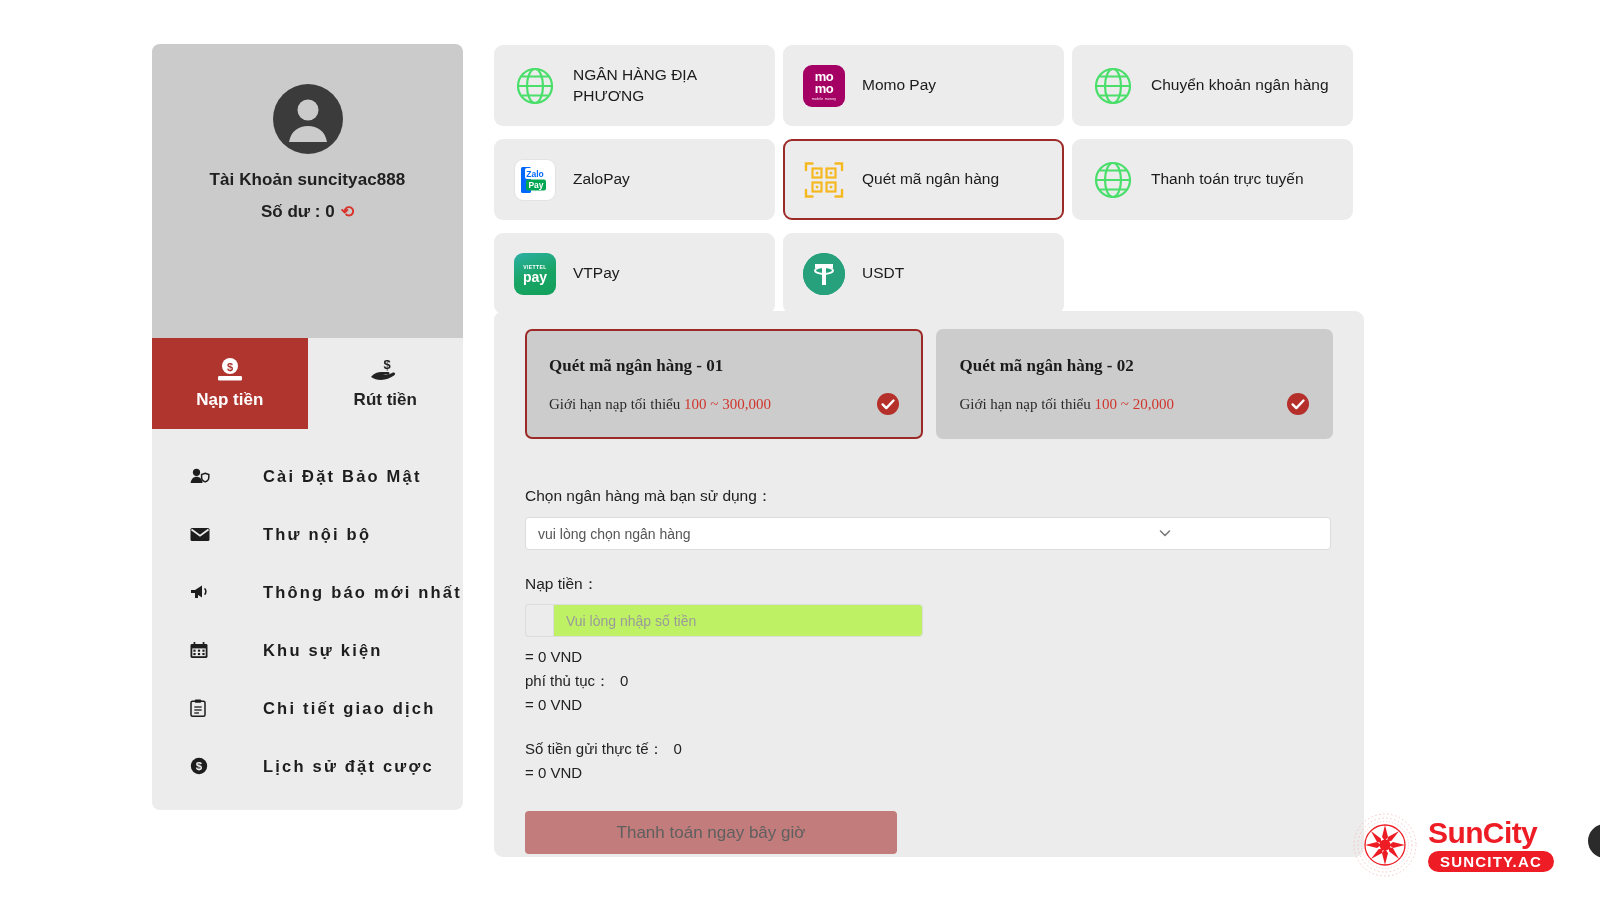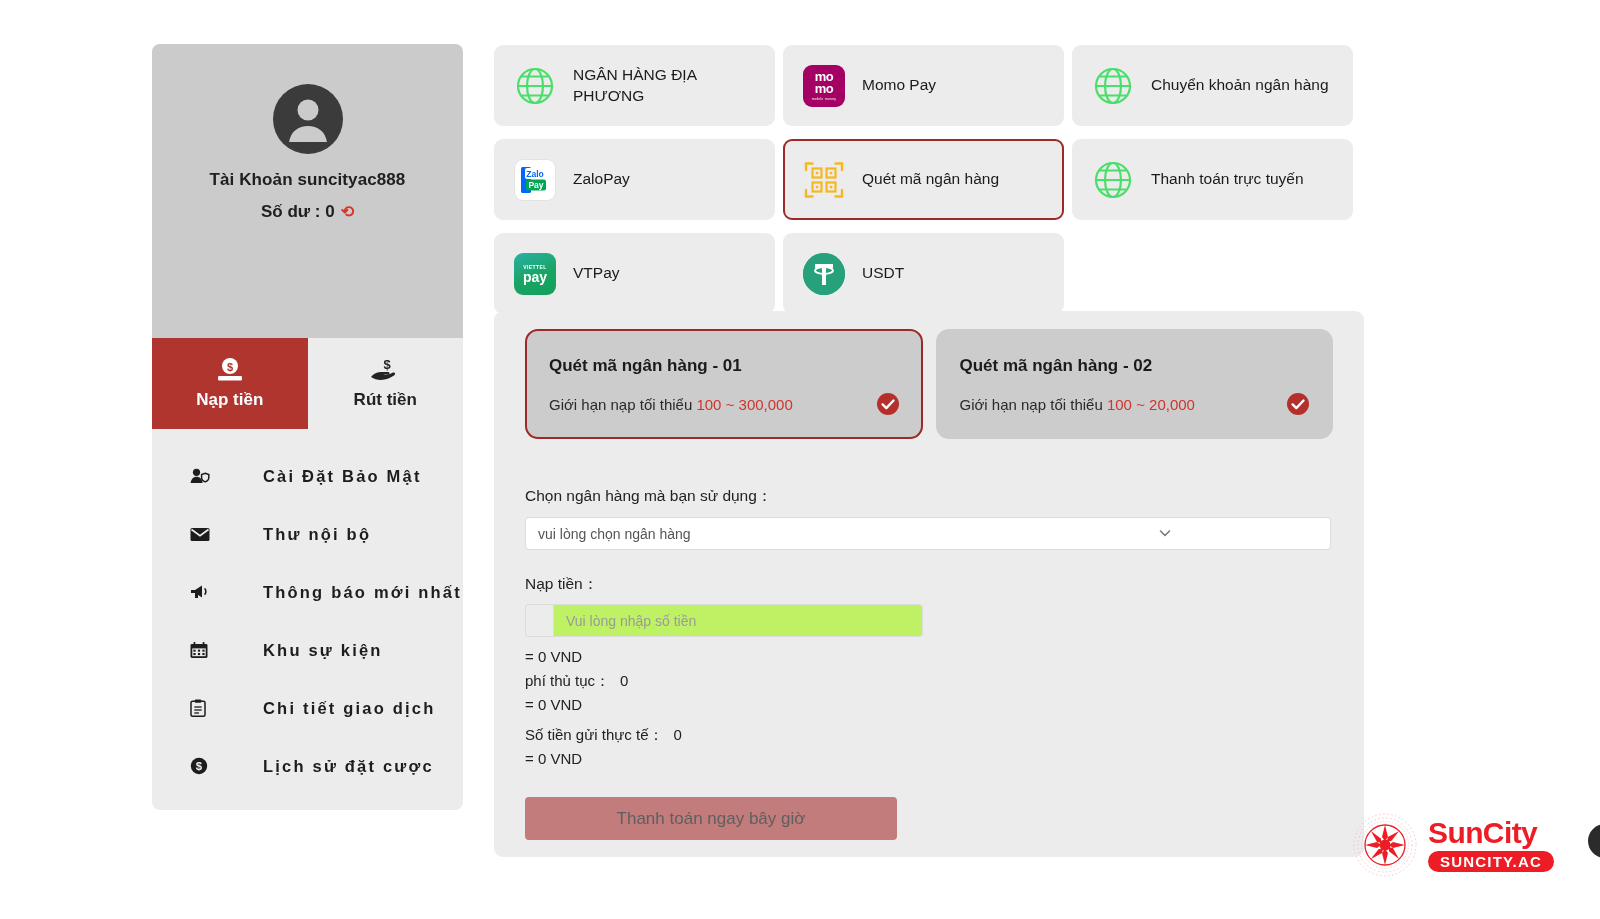--- a/index.html
+++ b/index.html
@@ -115,25 +115,26 @@
     background: #ececec;
     border-radius: 9px;
   }
   .opt-row {
     display: flex; gap: 13px;
     padding: 18px 31px 0 31px;
   }
   .opt {
     width: 398px; height: 110px;
     background: #cccccc;
-    border-radius: 13px;
+    border-radius: 7px;
     padding: 25px 22px 0 22px;
     position: relative;
     cursor: pointer;
     border: 2px solid transparent;
+    font-family: Liberation Serif, serif;
   }
   .opt.selected { border: 2px solid #9c2a26; }
   .opt .opt-title { font-size: 17px; font-weight: 700; color: #1b1b1b; }
   .opt .opt-sub { margin-top: 20px; font-size: 15px; color: #2a2a2a; }
   .opt .opt-sub .amt { color: #d0342c; }
   .opt .check {
     position: absolute; right: 22px; bottom: 22px;
     width: 22px; height: 22px;
   }
 
@@ -169,21 +170,21 @@
     border: 1px solid #dcdcdc;
     border-radius: 0 4px 4px 0;
     padding: 0 12px;
     font-size: 14px; color: #333;
     font-family: "Liberation Sans", sans-serif;
   }
   input.amount-input::placeholder { color: #9a9a9a; }
 
   .sums { margin-top: 8px; }
   .sum-line { font-size: 15px; color: #222; line-height: 24px; }
-  .sum-line.gap { margin-top: 6px; }
+  .sum-line.gap { margin-top: 20px; }
   .sum-line .sp { display:inline-block; width: 10px; }
 
   .pay-btn {
     margin-top: 26px;
     width: 372px; height: 43px;
     background: #c27c7c;
     color: #5f5f5f;
     border: none; border-radius: 4px;
     font-size: 17px;
     font-family: "Liberation Sans", sans-serif;

